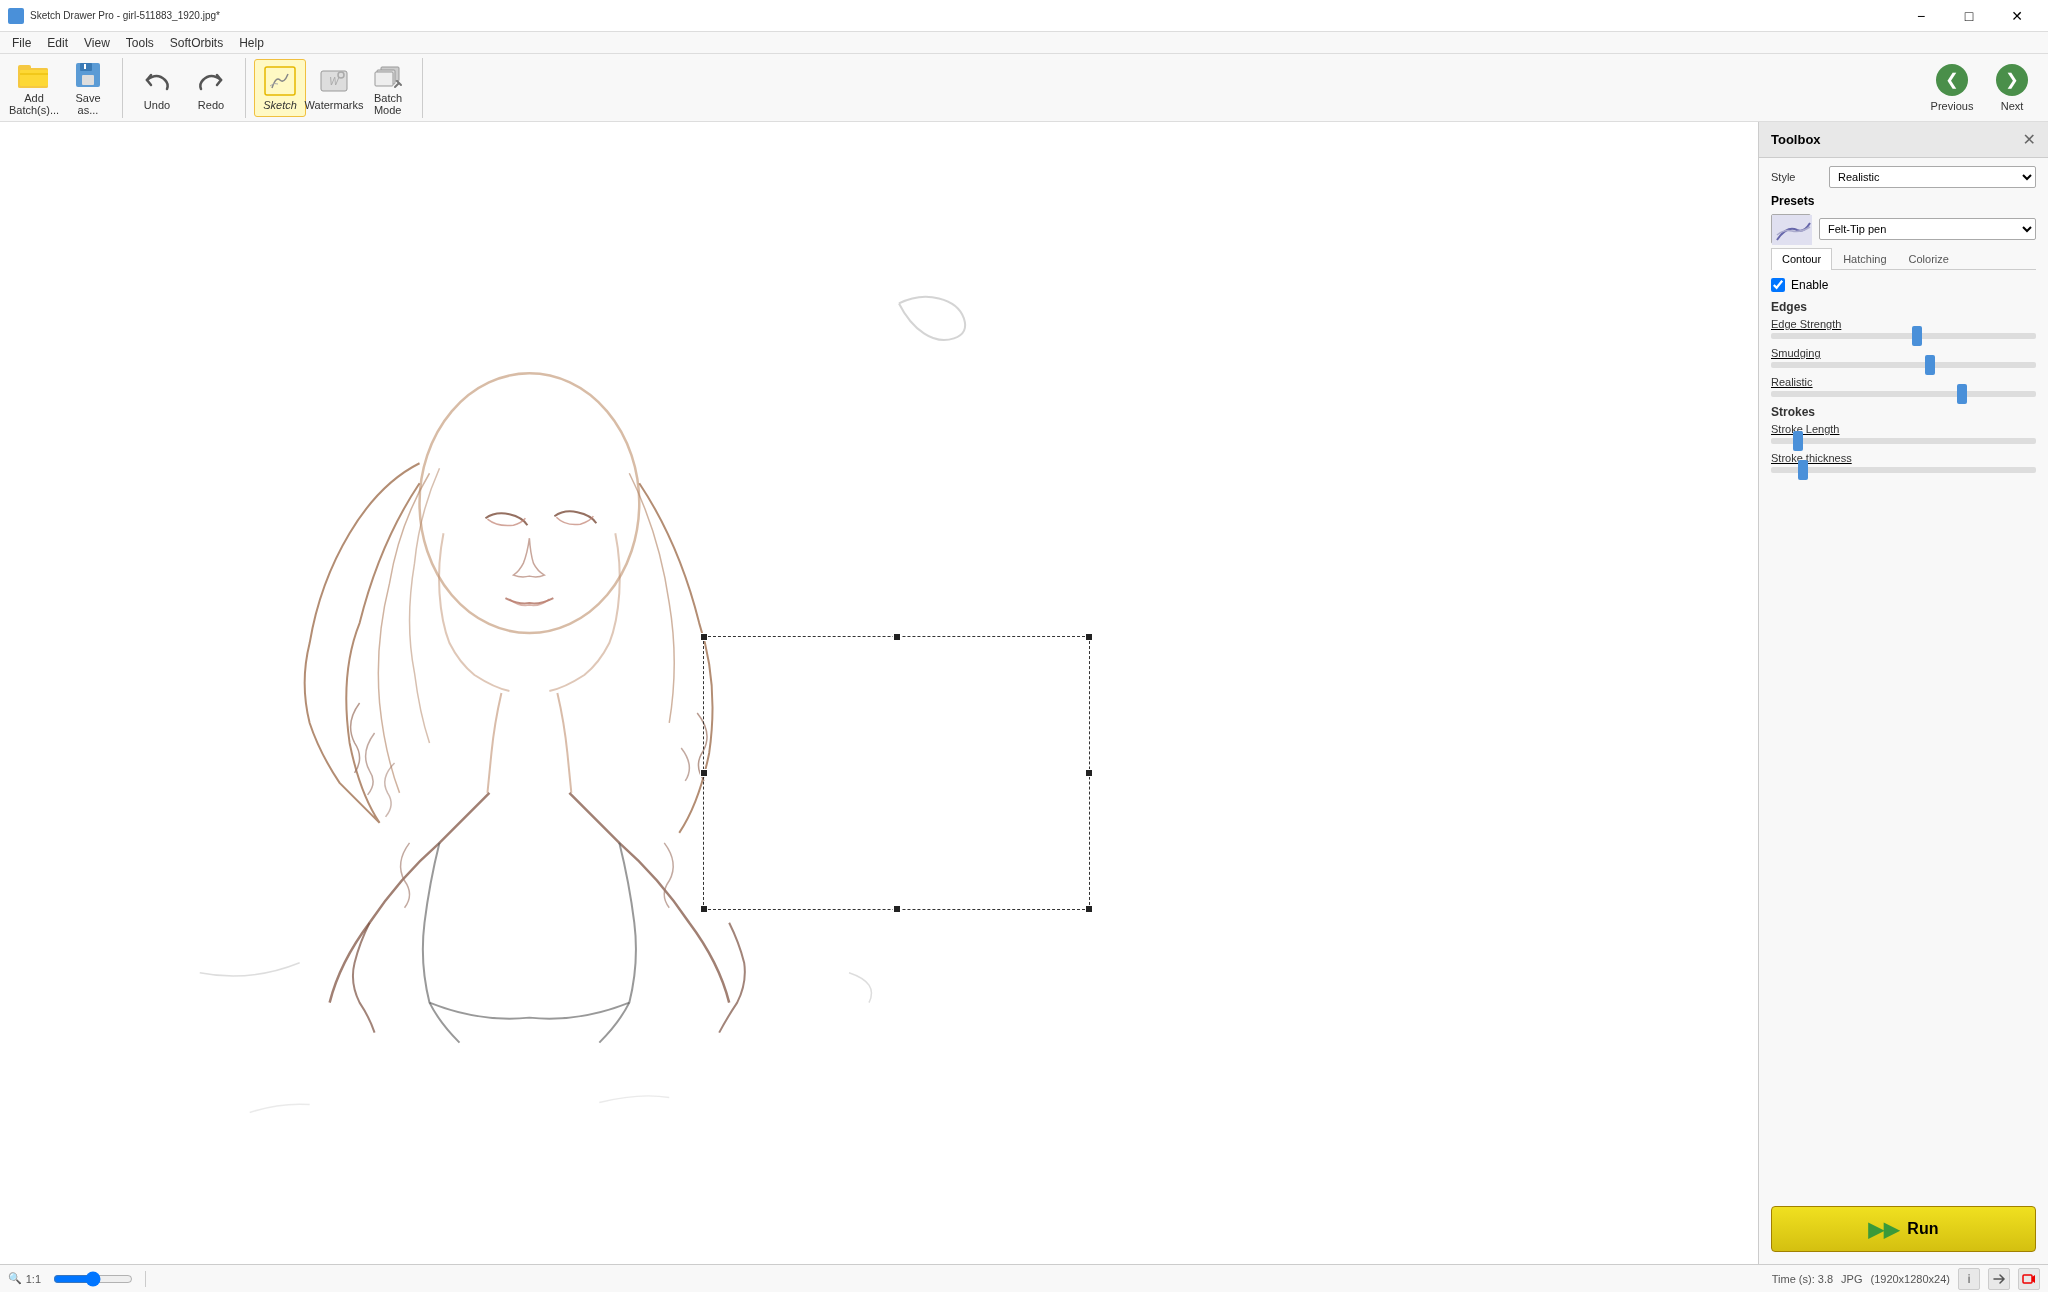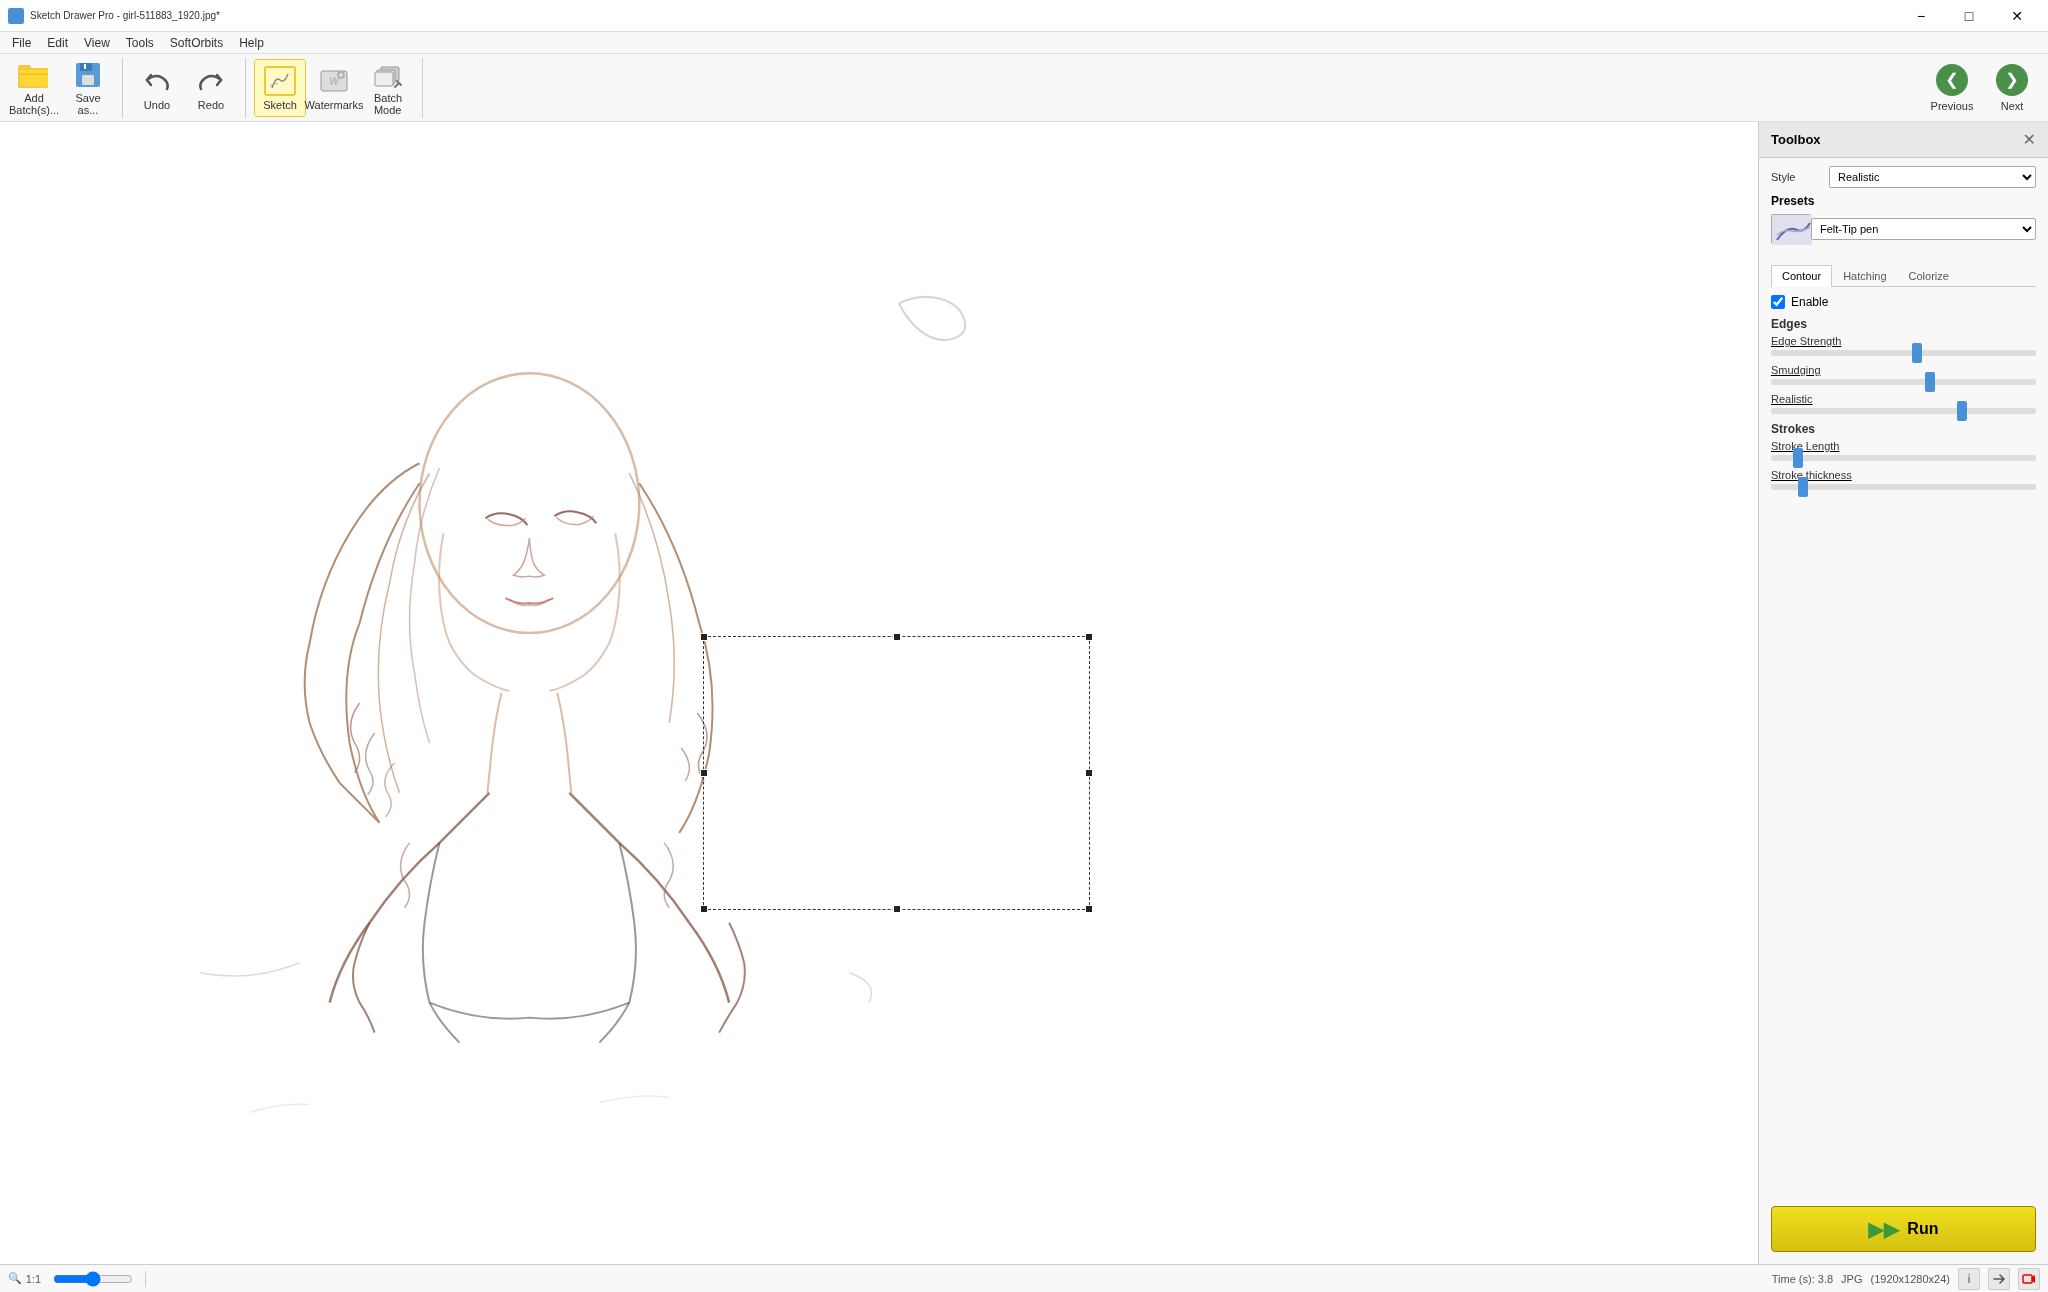--- a/index.html
+++ b/index.html
@@ -23,21 +23,21 @@
     }
     .menu-item { padding: 2px 8px; font-size: 12px; color: #333; cursor: pointer; height: 22px; display: flex; align-items: center; }
 
     
     .toolbar {
       background: #f8f8f8; height: 68px; display: flex; align-items: center; padding: 4px 8px;
       border-bottom: 1px solid #ddd; gap: 4px;
     }
     .toolbar-group { display: flex; align-items: center; gap: 2px; border-right: 1px solid #ccc; padding-right: 8px; margin-right: 4px; height: 60px; }
     .toolbar-btn { display: flex; flex-direction: column; align-items: center; justify-content: center; width: 52px; height: 58px; border: 1px solid transparent; background: transparent; cursor: pointer; border-radius: 3px; gap: 2px; font-size: 11px; color: #333; }
-    .toolbar-btn.active { background: #fff9c4; border-color: #f0c040; }
+    .toolbar-btn.active { background: #fff9c4; border-color: #f0c040; font-style: italic; }
     .toolbar-icon { width: 32px; height: 32px; display: flex; align-items: center; justify-content: center; }
 
     
     .nav-area { display: flex; align-items: center; margin-left: auto; gap: 4px; }
     .nav-btn { display: flex; flex-direction: column; align-items: center; gap: 4px; width: 56px; height: 58px; background: transparent; border: none; cursor: pointer; font-size: 11px; color: #333; justify-content: center; }
     .nav-btn-circle { width: 32px; height: 32px; border-radius: 50%; background: #4a8f4a; display: flex; align-items: center; justify-content: center; color: white; font-size: 16px; }
 
     
     .main-content { display: flex; flex: 1; overflow: hidden; }
 
@@ -66,25 +66,25 @@
     .sh-br { bottom: -4px; right: -4px; }
 
     
     .toolbox { width: 290px; background: #f8f8f8; border-left: 1px solid #ccc; display: flex; flex-direction: column; overflow-y: auto; }
     .toolbox-header { background: #e8e8e8; padding: 8px 12px; font-weight: bold; font-size: 13px; border-bottom: 1px solid #ccc; display: flex; justify-content: space-between; align-items: center; }
     .toolbox-close { background: none; border: none; cursor: pointer; font-size: 16px; color: #666; }
     .toolbox-row { display: flex; align-items: center; margin-bottom: 6px; gap: 8px; }
     .toolbox-label { font-size: 11px; color: #333; min-width: 50px; }
     .toolbox-select { flex: 1; padding: 3px 4px; border: 1px solid #aaa; background: white; font-size: 11px; border-radius: 2px; }
     .presets-label { font-size: 12px; font-weight: bold; margin-bottom: 6px; }
-    .presets-row { display: flex; align-items: center; }
+    .presets-row { display: flex; align-items: center; gap: 8px; }
     .presets-icon { width: 40px; height: 30px; background: linear-gradient(135deg, #e0e0ff, #c0c0ee); border: 1px solid #aaa; border-radius: 2px; }
 
     
-    .tabs { display: flex; border-bottom: 1px solid #ccc; margin-top: 21px; }
+    .tabs { display: flex; border-bottom: 1px solid #ccc; margin-top: 4px; }
     .tab { padding: 4px 10px; font-size: 11px; cursor: pointer; border: 1px solid transparent; border-bottom: none; color: #555; }
     .tab.active { background: white; border-color: #ccc; border-bottom-color: white; margin-bottom: -1px; color: #000; }
 
     
     .enable-row { display: flex; align-items: center; gap: 6px; margin: 8px 0 4px; }
     .enable-checkbox { width: 14px; height: 14px; }
     .enable-label { font-size: 12px; }
 
     
     .section-header { font-size: 12px; font-weight: bold; color: #333; margin: 8px 0 4px; }

